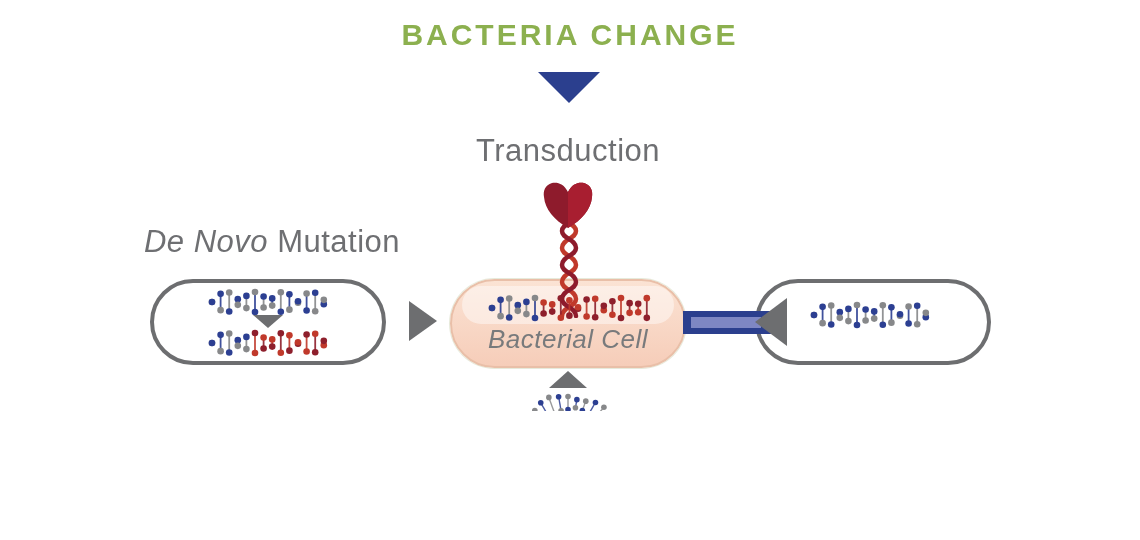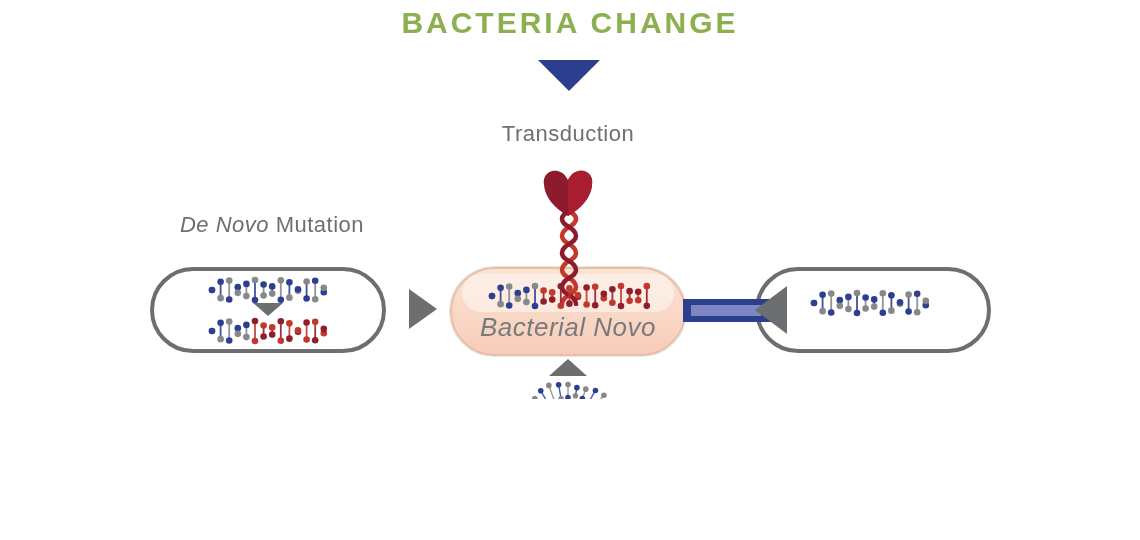--- a/index.html
+++ b/index.html
@@ -1,39 +1,39 @@
 <!DOCTYPE html>
 <html style="--title-green: #8CB04F; --navy: #2B3F8E; --pilus-light: #7E87C3; --arrow-gray: #6D6E70; --outline-gray: #6D6E70; --text-gray: #6E6F72; --dna-blue: #2C3F92; --dna-gray: #87888A; --dna-red: #C0392B; --dna-darkred: #8E1F2C; --phage-red: #A81E30; --phage-dark: #8E1B2C; --cell-fill-top: #FBE3D4; --cell-fill-bottom: #F6CDB9; --cell-border: #E9BFA8;"><head>
 <meta charset="utf-8">
 <style>
   * { margin:0; padding:0; box-sizing:border-box; }
   html,body { background:#fff; }
   body { font-family:"Liberation Sans", sans-serif; }
   #stage {
     position:relative; width:1140px; height:399px; background:#ffffff;
-    overflow:hidden; margin:0 auto;
+    overflow:hidden; margin:12px auto;
   }
   .abs { position:absolute; }
 
   
   #title {
     top:6px; left:0; width:100%; text-align:center;
     font-size:30px; font-weight:700; letter-spacing:3px;
     color:var(--title-green);
   }
 
   
   #nav-triangle {
     top:60px; left:538px; width:0; height:0;
     border-left:31px solid transparent; border-right:31px solid transparent;
     border-top:31px solid var(--navy);
   }
 
   .label {
-    color:var(--text-gray); font-size:22px; letter-spacing:0.5px;
+    color:var(--text-gray); font-size:31px; letter-spacing:0.5px;
     text-align:center; white-space:nowrap;
   }
   .italic { font-style:italic; }
 
   #transduction-label { top:121px; left:418px; width:300px; }
   #mutation-label     { top:212px; left:110px; width:324px;text-align:center; }
   #conjugation-label  { top:212px; left:723px; width:300px; }
   #transformation-label { top:497px; left:408px; width:320px; font-size:28px; }
 
   
@@ -266,21 +266,21 @@
       <line x1="143.6" y1="12.136013111462002" x2="143.6" y2="21.863986888537998" stroke="#8E1F2C" stroke-width="1.8" opacity="0.9"></line>
       <circle cx="143.6" cy="12.136013111462002" r="3.3" fill="#8E1F2C"></circle>
       <circle cx="143.6" cy="21.863986888537998" r="3.3" fill="#C0392B"></circle>
       <line x1="152.2" y1="21.27781317045441" x2="152.2" y2="12.722186829545588" stroke="#C0392B" stroke-width="1.8" opacity="0.9"></line>
       <circle cx="152.2" cy="21.27781317045441" r="3.3" fill="#C0392B"></circle>
       <circle cx="152.2" cy="12.722186829545588" r="3.3" fill="#8E1F2C"></circle>
       <line x1="160.79999999999998" y1="26.84065005081643" x2="160.79999999999998" y2="7.159349949183573" stroke="#8E1F2C" stroke-width="1.8" opacity="0.9"></line>
       <circle cx="160.79999999999998" cy="26.84065005081643" r="3.3" fill="#8E1F2C"></circle>
       <circle cx="160.79999999999998" cy="7.159349949183573" r="3.3" fill="#C0392B"></circle>
     </svg>
-  <div id="cell-label" class="abs">Bacterial Novo</div>
+  <div id="cell-label" class="abs">Bacterial Cell</div>
 
   <div id="pilus" class="abs"></div>
   <div id="pilus-core" class="abs"></div>
   <div id="conjugation-capsule" class="abs capsule"></div>
   <div id="conjugation-arrow" class="abs"></div>
   <svg id="dna-conjugation" class="abs" height="36" width="129" viewBox="0 0 129 34">
       <line x1="6" y1="17" x2="6" y2="17" stroke="#87888A" stroke-width="1.8" opacity="0.9"></line>
       <circle cx="6" cy="17" r="3.3" fill="#87888A"></circle>
       <circle cx="6" cy="17" r="3.3" fill="#2C3F92"></circle>
       <line x1="14.6" y1="8.865844952106263" x2="14.6" y2="25.134155047893735" stroke="#2C3F92" stroke-width="1.8" opacity="0.9"></line>

